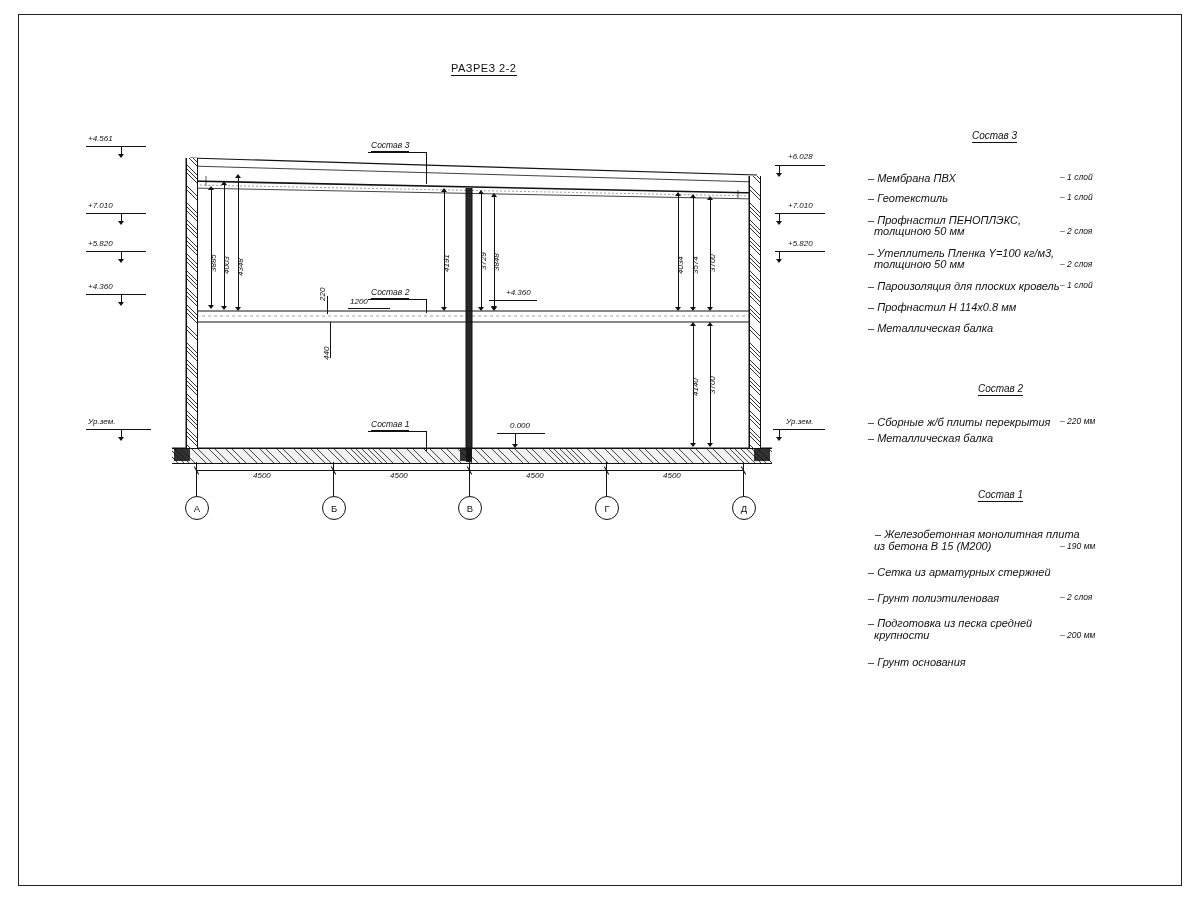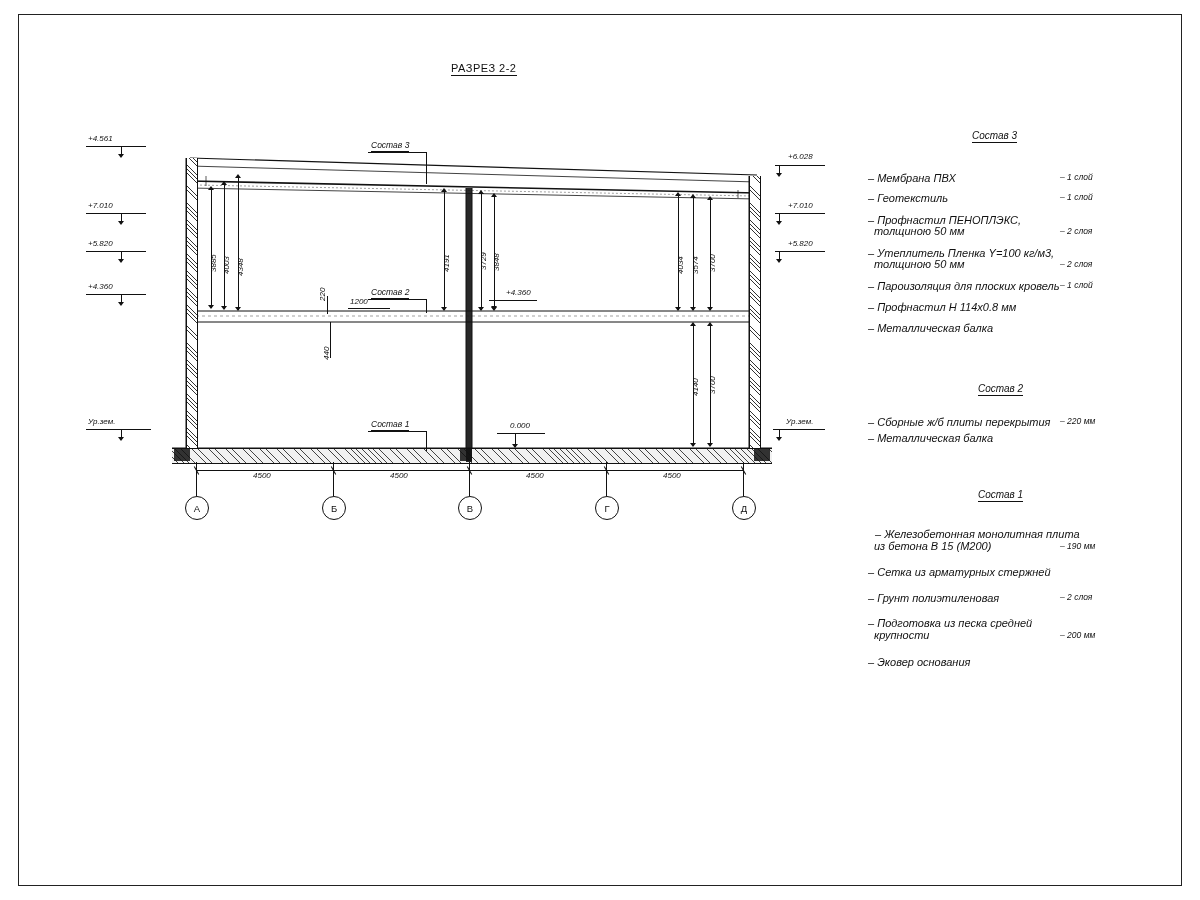--- a/index.html
+++ b/index.html
@@ -291,15 +291,15 @@
 
   <div class="leg-row" style="left:868px;top:566px;">– <span>Сетка из арматурных стержней</span></div>
 
   <div class="leg-row" style="left:868px;top:592px;">– <span>Грунт полиэтиленовая</span></div>
   <div class="leg-val" style="left:1060px;top:592px;">– 2 слоя</div>
 
   <div class="leg-row" style="left:868px;top:617px;">– <span>Подготовка из песка средней</span></div>
   <div class="leg-row" style="left:874px;top:629px;">крупности</div>
   <div class="leg-val" style="left:1060px;top:630px;">– 200 мм</div>
 
-  <div class="leg-row" style="left:868px;top:656px;">– <span>Эковер основания</span></div>
+  <div class="leg-row" style="left:868px;top:656px;">– <span>Грунт основания</span></div>
 
 </div>
 
 </body></html>

